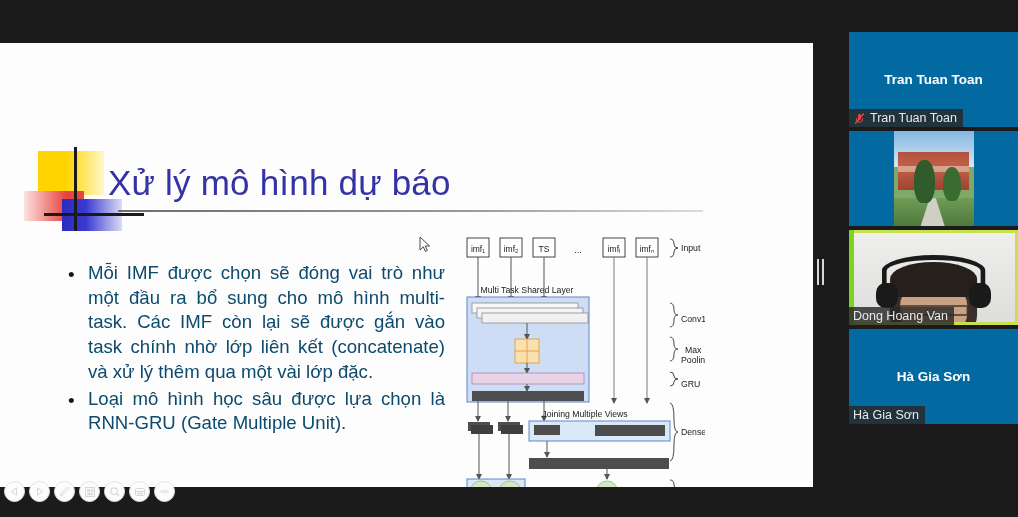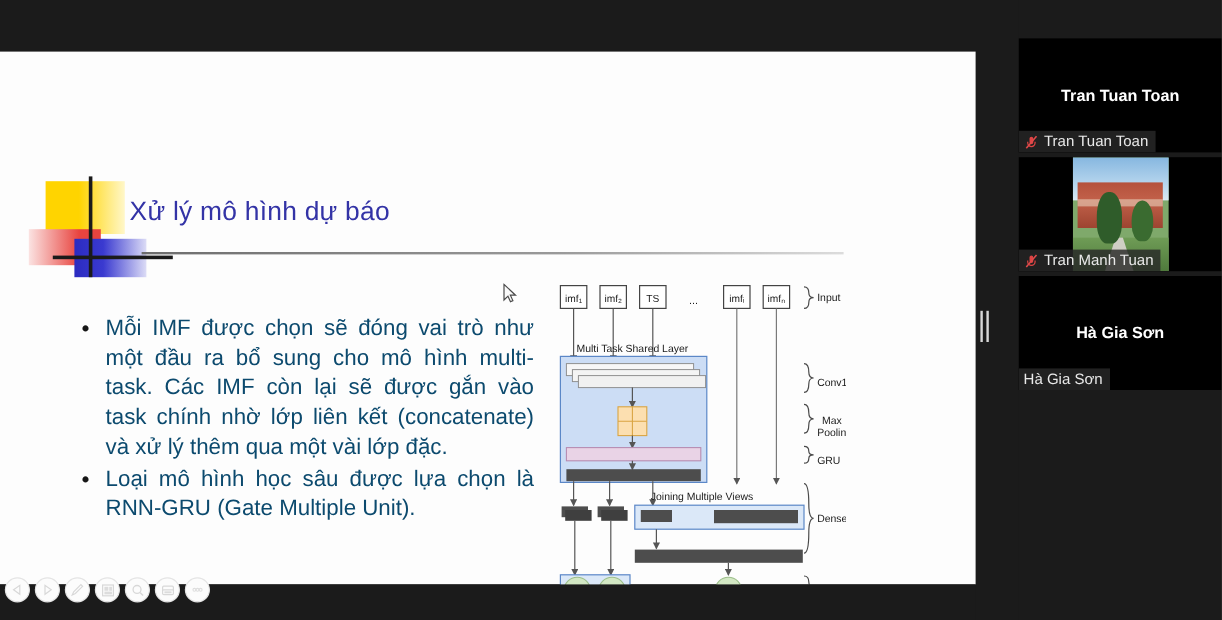--- a/index.html
+++ b/index.html
@@ -34,21 +34,21 @@
   }
   .lg-blue {
     position: absolute; left: 38px; top: 52px; width: 60px; height: 32px;
     background: linear-gradient(to right, #2b2bc0 0%, #3a3ad0 40%, #dcdcf6 100%);
   }
   .lg-vline { position: absolute; left: 50px; top: 0; width: 3px; height: 84px; background: #1a1a1a; }
   .lg-hline { position: absolute; left: 20px; top: 66px; width: 100px; height: 3px; background: #1a1a1a; }
 
   #slide-title {
     position: absolute; left: 108px; top: 120px;
-    color: #3333a6; font-size: 22px; letter-spacing: .2px;
+    color: #3333a6; font-size: 35px; letter-spacing: .2px;
     white-space: nowrap;
   }
   #title-rule {
     position: absolute; left: 118px; top: 167px; width: 585px; height: 2px;
     background: linear-gradient(to right, #6d6d6d 0%, #9a9a9a 60%, #dcdcdc 100%);
   }
 
   
   #bullets { position: absolute; left: 60px; top: 218px; width: 385px; }
   .bullet { position: relative; padding-left: 28px; margin-bottom: 2px; }
@@ -81,21 +81,21 @@
   
   #cursor { position: absolute; left: 419px; top: 193px; width: 13px; height: 17px; }
 
   
   #sidebar {
     position: absolute; left: 849px; top: 0; width: 169px; height: 517px;
     background: #1b1b1b; padding: 32px 0 0 0;
   }
   .tile {
     position: relative; width: 169px; height: 95px;
-    background: #000000; margin-bottom: 4px; overflow: hidden; text-decoration: underline;
+    background: #0369a1; margin-bottom: 4px; overflow: hidden; text-decoration: underline;
   }
   .tile.active { outline: none; }
   .tile.active::after {
     content: ""; position: absolute; inset: 0;
     border: 3px solid #c7e04c; pointer-events: none;
   }
   .tile.active::before {
     content: ""; position: absolute; left: 0; top: 0; bottom: 0; width: 5px;
     background: #7ed321; z-index: 3;
   }
@@ -405,30 +405,39 @@
           <div class="photo-building">
             <div class="pb-sky"></div>
             <div class="pb-bldg"></div>
             <div class="pb-ground"></div>
             <div class="pb-path"></div>
             <div class="pb-tree1"></div>
             <div class="pb-tree2"></div>
           </div>
         </div>
       </div>
+    </div>
+
+    <div class="tile active">
+      <div class="tile-video">
+        <div class="photo-person">
+          <div class="pp-wall"></div>
+          <div class="pp-head"></div>
+          <div class="pp-face"></div>
+          <div class="pp-hair"></div>
+          <div class="pp-band"></div>
+          <div class="pp-ear-l"></div>
+          <div class="pp-ear-r"></div>
+          <div class="pp-glasses"></div>
+        </div>
+      </div>
       <div class="name-bar">
-        <svg class="mic-muted" viewBox="0 0 14 14">
-          <path d="M7,2 a1.7,1.7 0 0 1 1.7,1.7 v3.4 a1.7,1.7 0 0 1 -3.4,0 v-3.4 A1.7,1.7 0 0 1 7,2 z" fill="#d44"></path>
-          <path d="M3.7,6.6 v1 a3.3,3.3 0 0 0 6.6,0 v-1" fill="none" stroke="#d44" stroke-width="1.1"></path>
-          <path d="M2.4,12.4 L11.6,1.6" stroke="#e04a4a" stroke-width="1.4"></path>
-        </svg>
-        <span>Tran Manh Tuan</span>
-      </div>
-    </div>
-
+        <span>Dong Hoang Van</span>
+      </div>
+    </div>
 
 
     <div class="tile">
       <div class="tile-center-name sidebar-header-name">Hà Gia Sơn</div>
       <div class="name-bar">
         <span>Hà Gia Sơn</span>
       </div>
     </div>
 
   </div>

